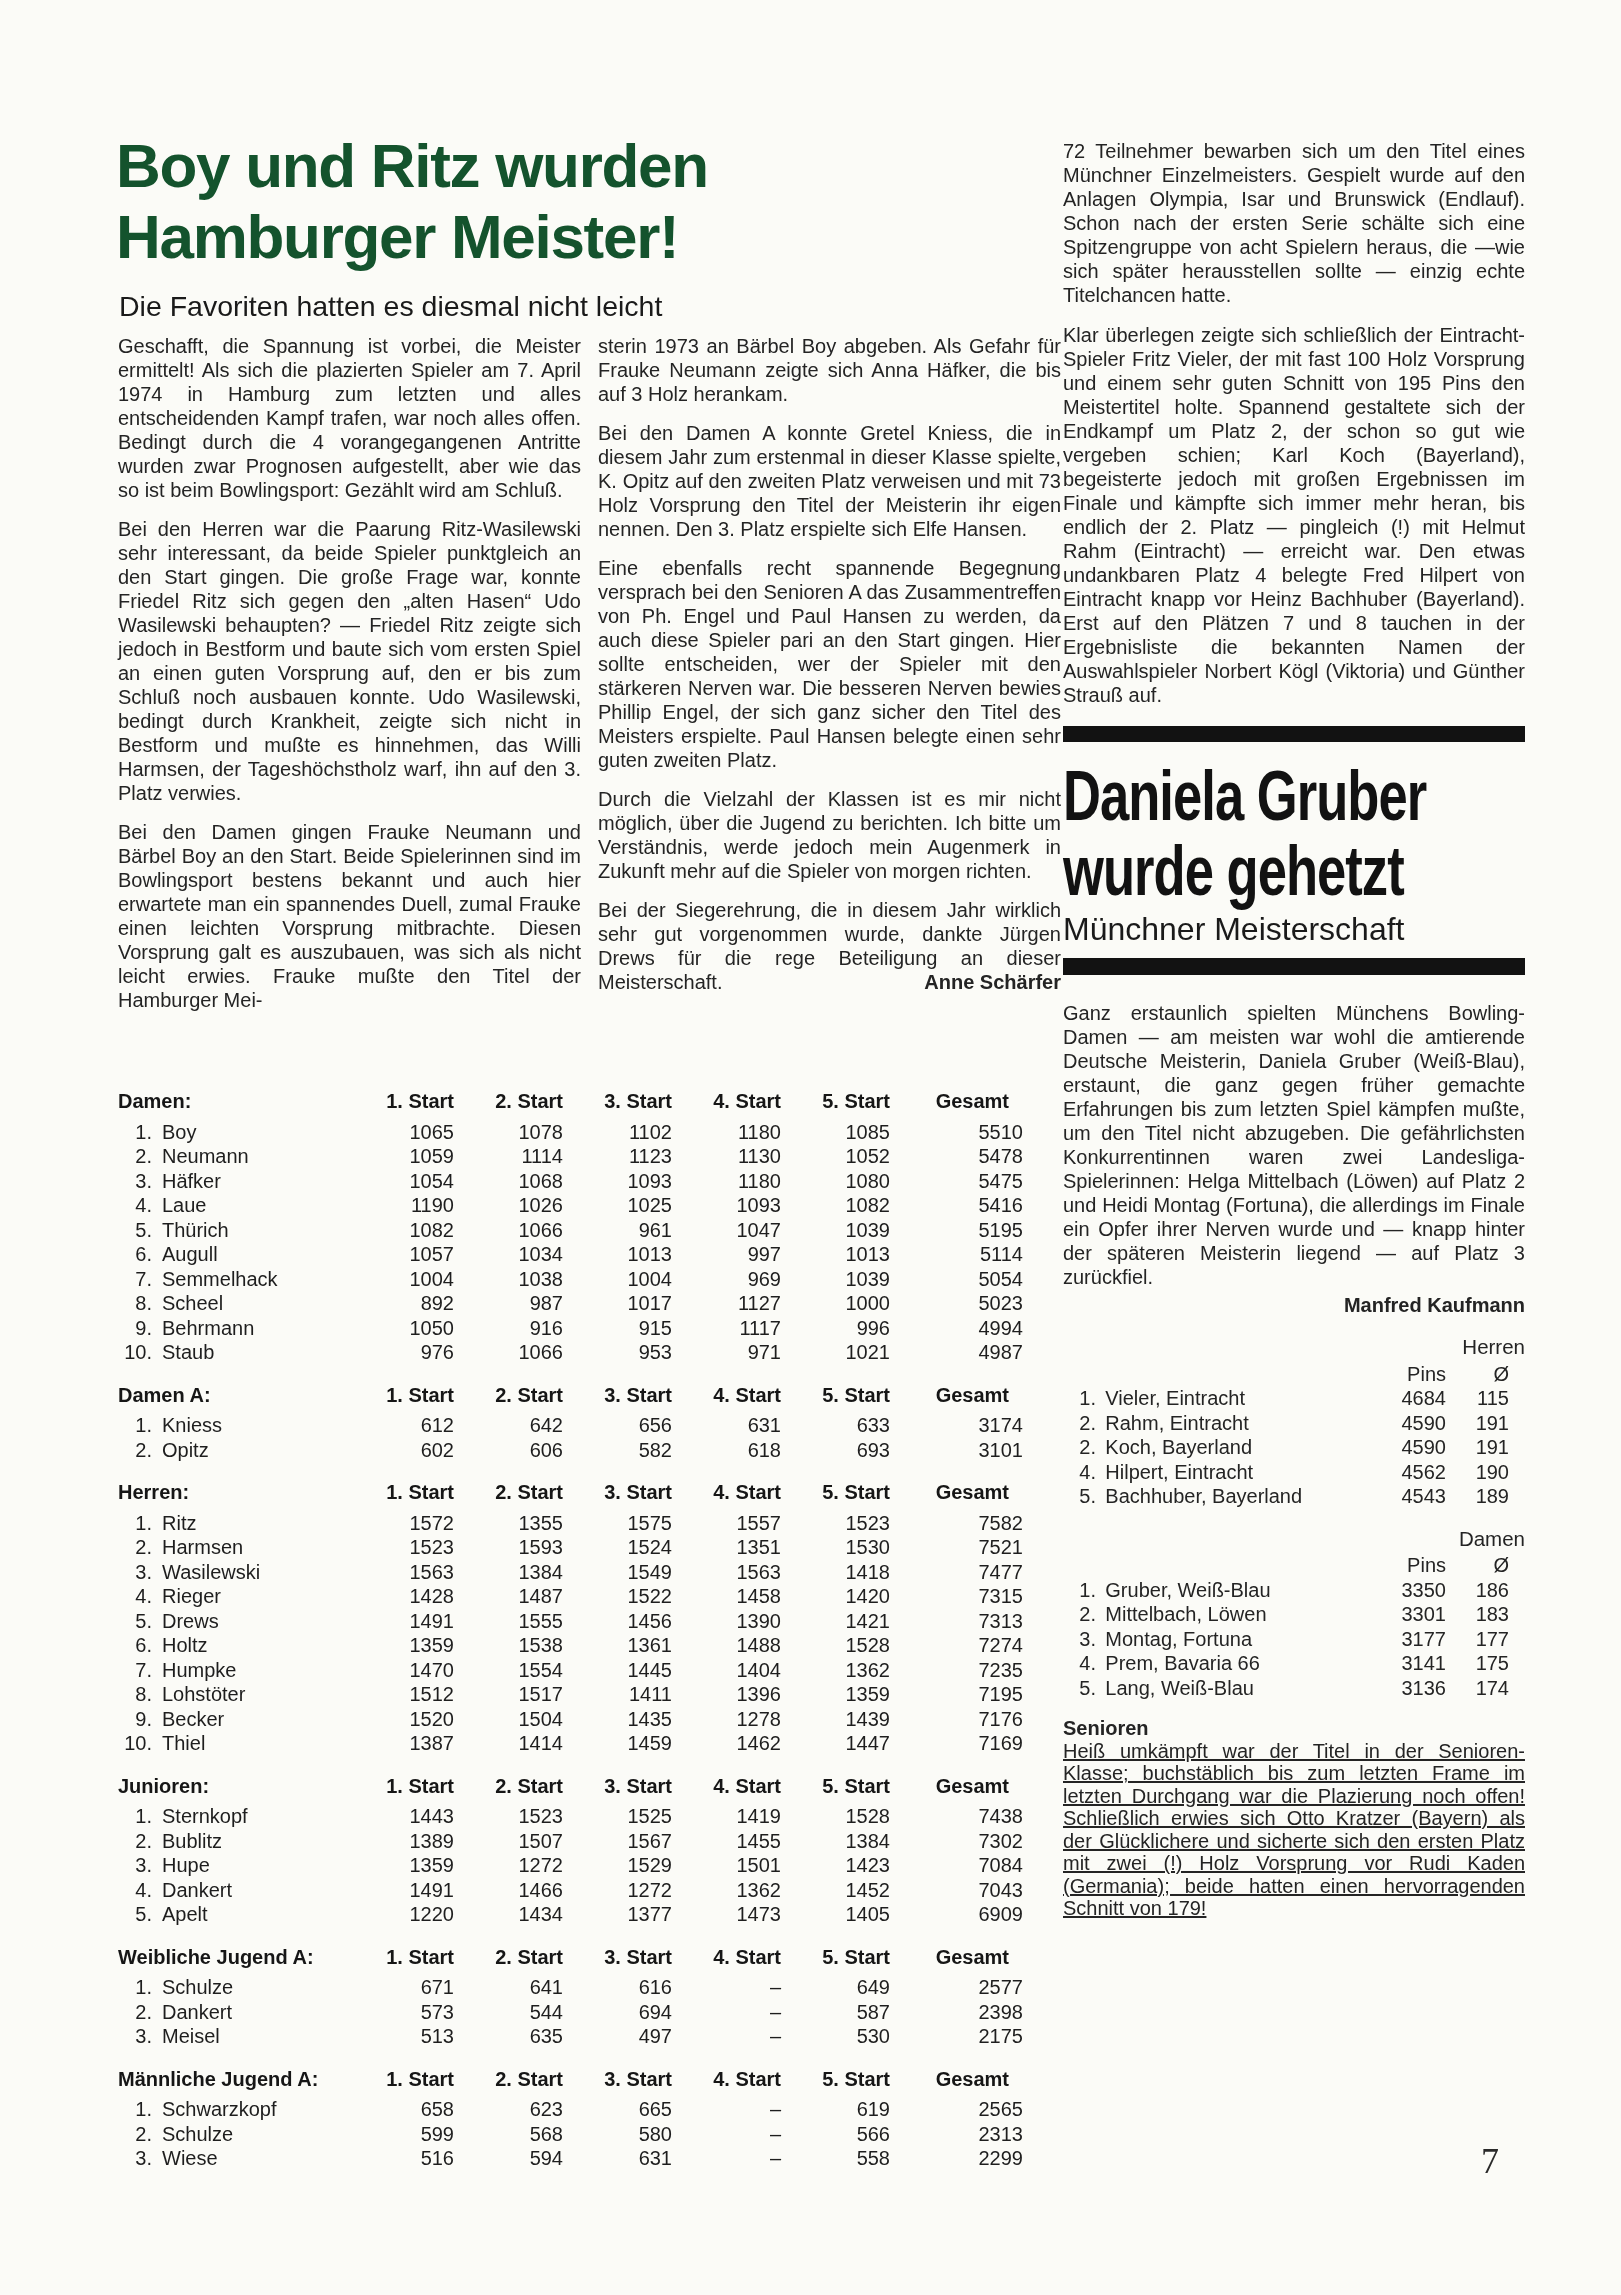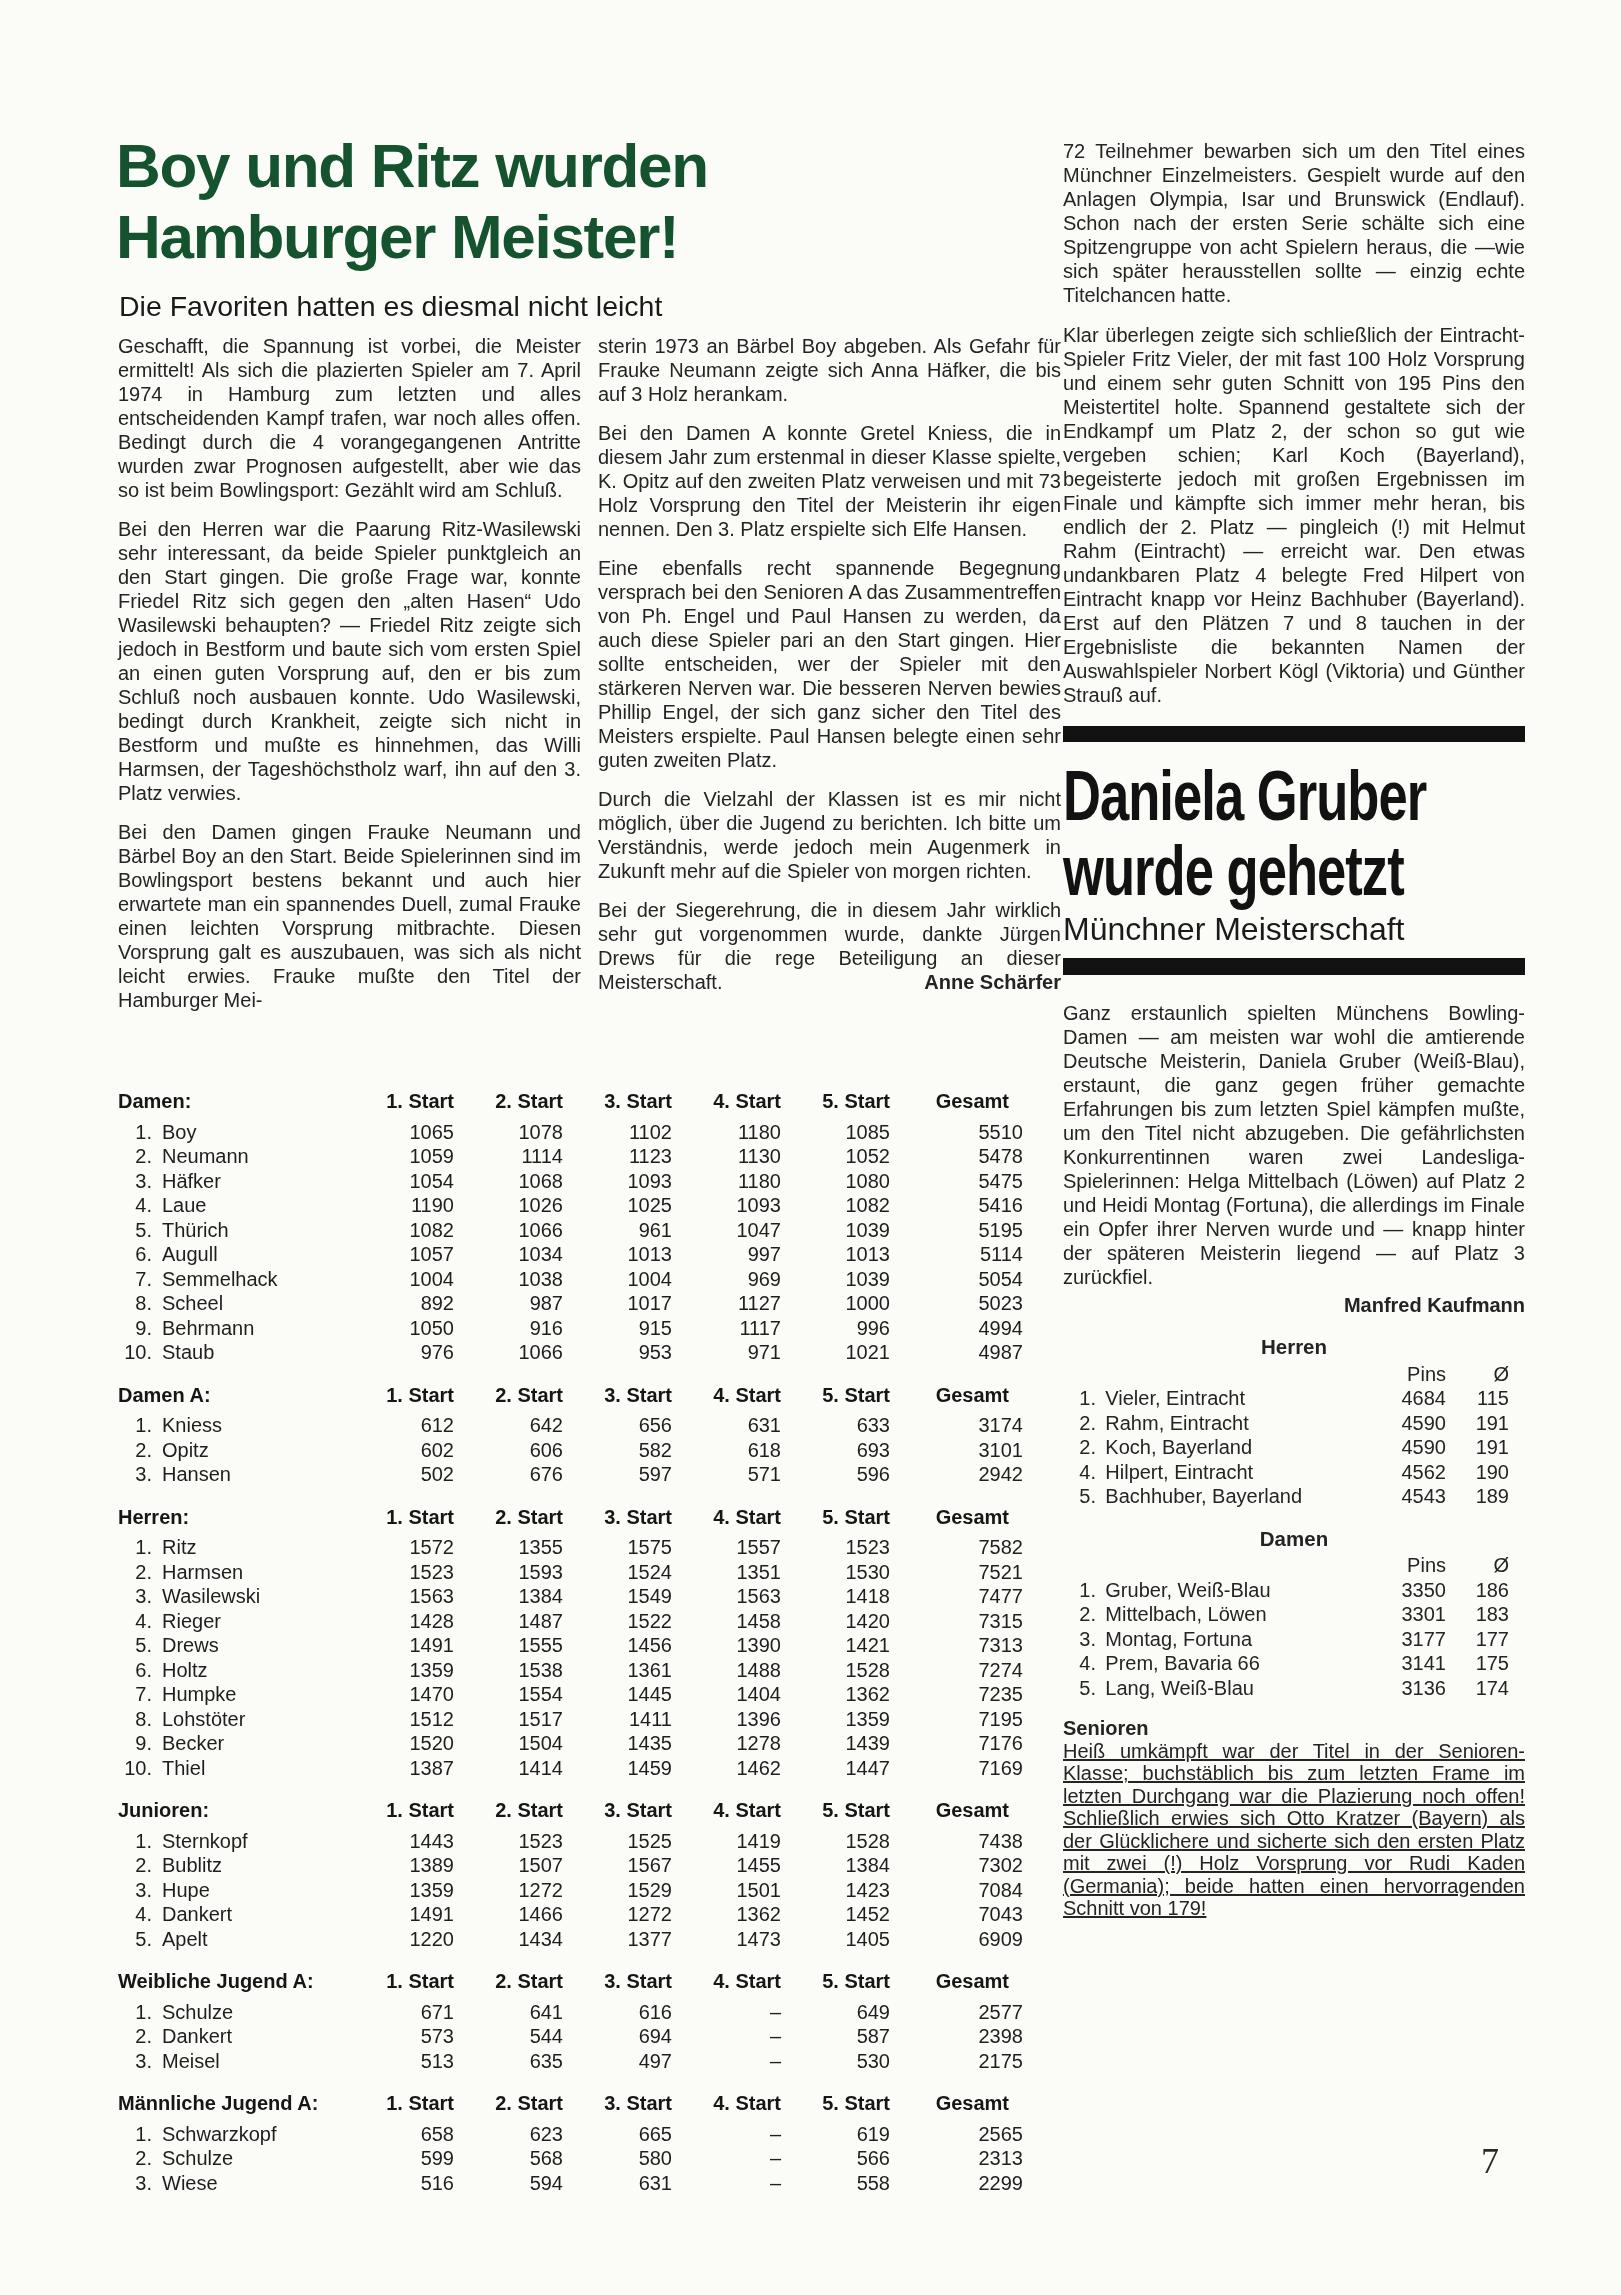--- a/index.html
+++ b/index.html
@@ -41,21 +41,21 @@
               font-size:20px; line-height:24px; text-align:justify; color:#242424; }
   .rightcol p { margin:0 0 16px 0; }
   .rule { height:16.5px; background:#121212; margin:18.5px 0 0 0; }
   .a2-headline {
     margin-top:16px; font-size:71px; font-weight:700; line-height:75px;
     letter-spacing:-1.3px; white-space:nowrap; color:#121212;
     transform:scaleX(0.74); transform-origin:0 50%;
   }
   .a2-subtitle { margin-top:9.3px; font-size:32px; font-weight:400; text-align:left; color:#1a1a1a; }
   .rule2 { height:16.5px; background:#121212; margin:17px 0 26.5px 0; }
-  .list-heading { font-weight:700; font-size:20.5px; margin-top:17px; line-height:25px; text-align:center; }
+  .list-heading { font-weight:400; font-size:20.5px; margin-top:17px; line-height:25px; text-align:right; }
   .rlist { margin-top:2.6px; }
   .lrow { display:grid; grid-template-columns:1fr 93px 79px; line-height:24.5px; font-size:20px; }
   .lhead { font-weight:400; }
   .lcell.pins { text-align:right; white-space:nowrap; }
   .lcell.avg  { text-align:right; padding-right:16px; white-space:nowrap; }
   .lrank { display:inline-block; width:33px; text-align:right; }
   .lname { margin-left:9.3px; }
   .senioren { margin-top:17px; }
   .senioren p { margin:0; line-height:22.5px;text-decoration:underline; }
   .senioren-heading { font-weight:700; line-height:22.5px; text-align:left; }
@@ -231,29 +231,20 @@
           <div class="trow">
             <div class="tcell name"><span class="rank">2.</span><span class="pname">Opitz</span></div>
             <div class="tcell num">602</div>
             <div class="tcell num">606</div>
             <div class="tcell num">582</div>
             <div class="tcell num">618</div>
             <div class="tcell num">693</div>
             <div class="tcell num total">3101</div>
           </div>
 
-          <div class="trow">
-            <div class="tcell name"><span class="rank">3.</span><span class="pname">Hansen</span></div>
-            <div class="tcell num">502</div>
-            <div class="tcell num">676</div>
-            <div class="tcell num">597</div>
-            <div class="tcell num">571</div>
-            <div class="tcell num">596</div>
-            <div class="tcell num total">2942</div>
-          </div>
         </div>
     </div>
 
     <div class="score-table">
       <div class="trow thead">
         <div class="tcell name">Herren:</div>
 
       <div class="tcell num">1. Start</div>
           <div class="tcell num">2. Start</div>
           <div class="tcell num">3. Start</div>

